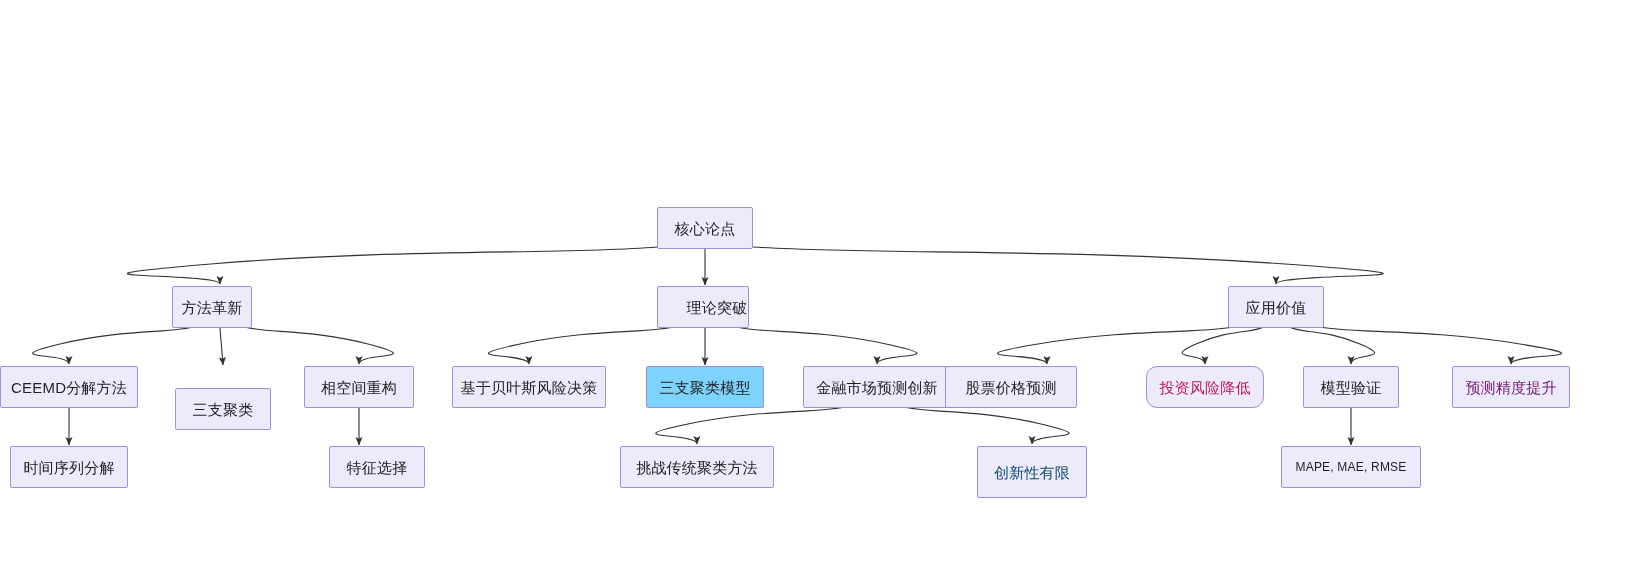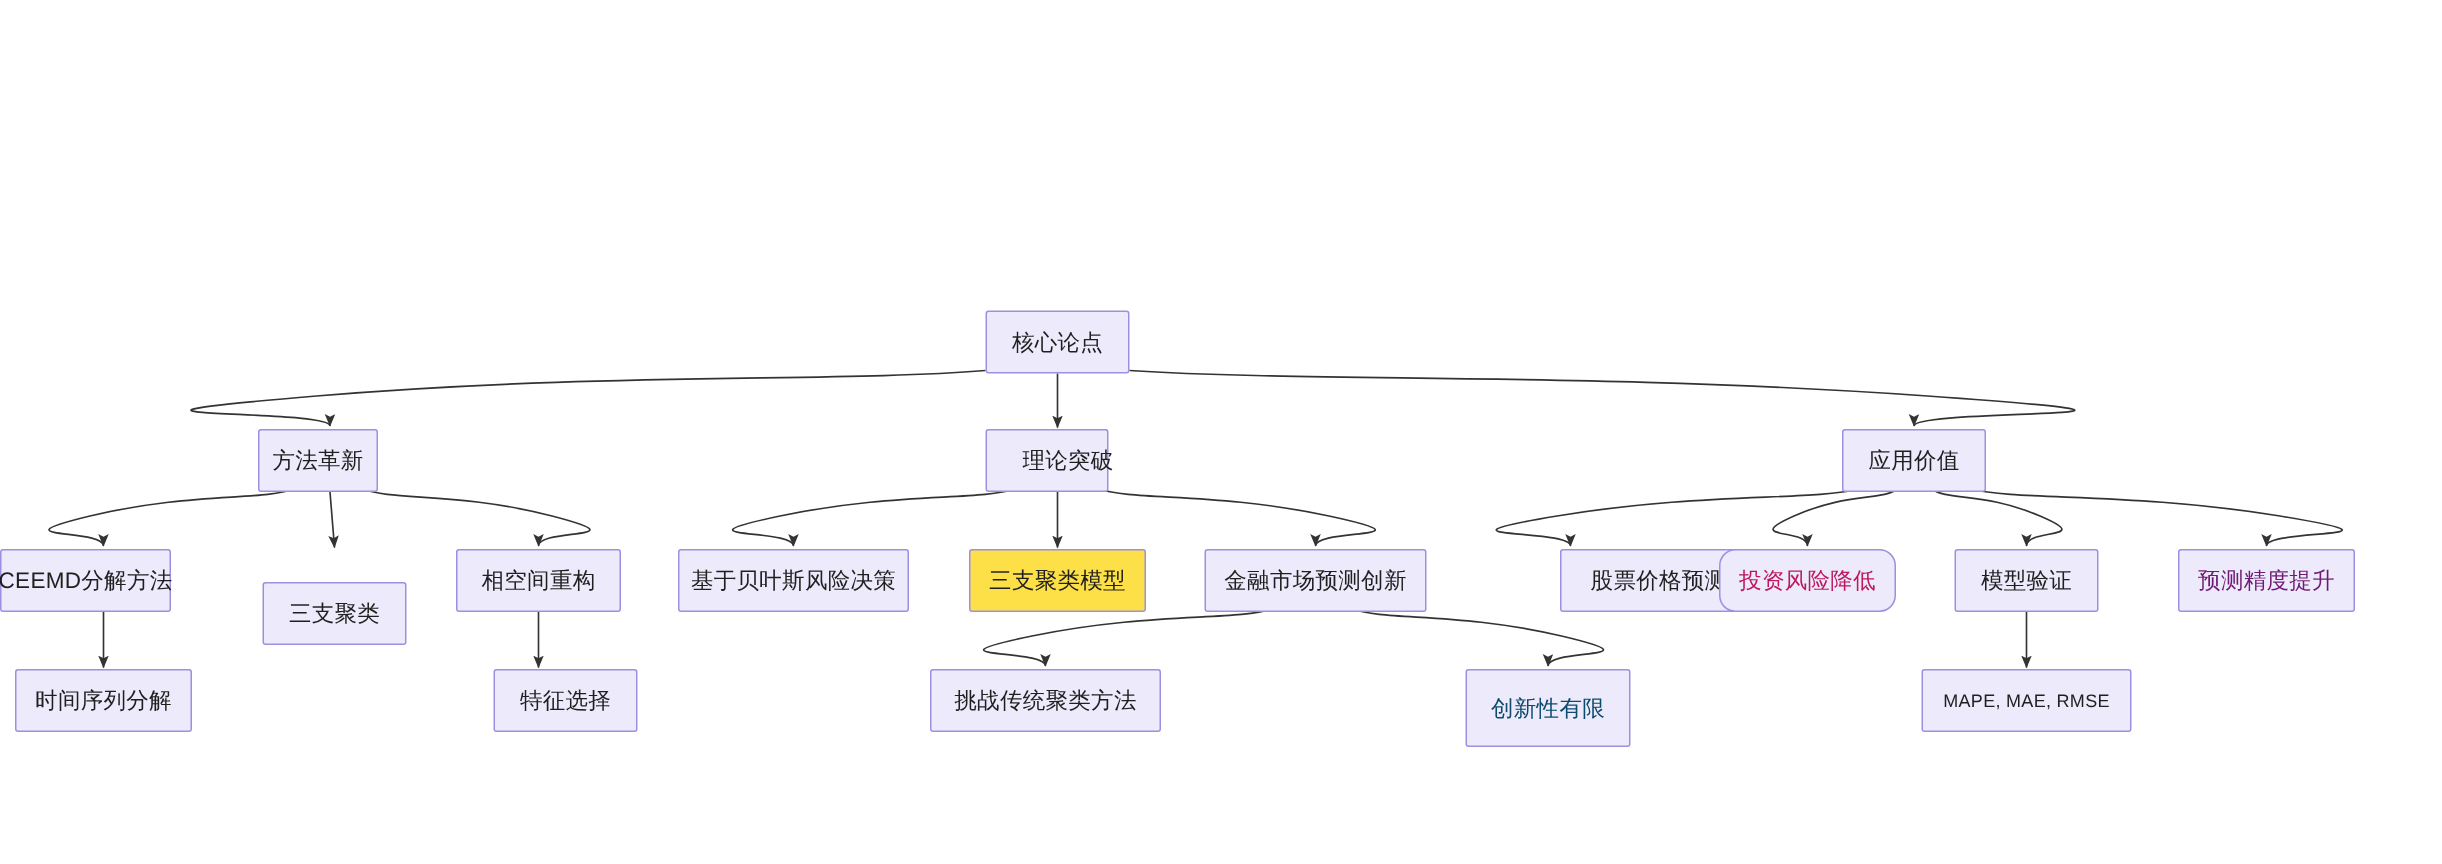--- a/index.html
+++ b/index.html
@@ -81,45 +81,45 @@
         <path d="M1351,408 L1351,445" fill="none" stroke="#333333" stroke-width="1.1" marker-end="url(#arrowhead)"></path>
       </g>
   </svg>
   <div id="nodes-group">
       <div class="node" style="left: 657px; top: 207px; width: 96px; height: 42px; background: rgb(236, 234, 251); border-color: rgb(158, 143, 224); color: rgb(31, 31, 31);">
         <span class="node-label">核心论点</span>
       </div>
       <div class="node" style="left: 172px; top: 286px; width: 80px; height: 42px; background: rgb(236, 234, 251); border-color: rgb(158, 143, 224); color: rgb(31, 31, 31);">
         <span class="node-label">方法革新</span>
       </div>
-      <div class="node" style="left: 657px; top: 286px; width: 82px; height: 42px; background: rgb(236, 234, 251); border-color: rgb(158, 143, 224); color: rgb(31, 31, 31); padding-left: 28px;">
+      <div class="node" style="left: 657px; top: 286px; width: 92px; height: 42px; background: rgb(236, 234, 251); border-color: rgb(158, 143, 224); color: rgb(31, 31, 31); padding-left: 28px;">
         <span class="node-label">理论突破</span>
       </div>
       <div class="node" style="left: 1228px; top: 286px; width: 96px; height: 42px; background: rgb(236, 234, 251); border-color: rgb(158, 143, 224); color: rgb(31, 31, 31);">
         <span class="node-label">应用价值</span>
       </div>
-      <div class="node" style="left: 0px; top: 366px; width: 114px; height: 42px; background: rgb(236, 234, 251); border-color: rgb(158, 143, 224); color: rgb(31, 31, 31);">
+      <div class="node" style="left: 0px; top: 366px; width: 138px; height: 42px; background: rgb(236, 234, 251); border-color: rgb(158, 143, 224); color: rgb(31, 31, 31);">
         <span class="node-label">CEEMD分解方法</span>
       </div>
       <div class="node" style="left: 175px; top: 388px; width: 96px; height: 42px; background: rgb(236, 234, 251); border-color: rgb(158, 143, 224); color: rgb(31, 31, 31);">
         <span class="node-label">三支聚类</span>
       </div>
       <div class="node" style="left: 304px; top: 366px; width: 110px; height: 42px; background: rgb(236, 234, 251); border-color: rgb(158, 143, 224); color: rgb(31, 31, 31); text-align: right;">
         <span class="node-label">相空间重构</span>
       </div>
       <div class="node" style="left: 452px; top: 366px; width: 154px; height: 42px; background: rgb(236, 234, 251); border-color: rgb(158, 143, 224); color: rgb(31, 31, 31);">
         <span class="node-label">基于贝叶斯风险决策</span>
       </div>
-      <div class="node" style="left: 646px; top: 366px; width: 118px; height: 42px; background: #fde047; border-color: rgb(158, 143, 224); color: rgb(31, 31, 31);">
+      <div class="node" style="left: 646px; top: 366px; width: 118px; height: 42px; background: #7dd3fc; border-color: rgb(158, 143, 224); color: rgb(31, 31, 31);">
         <span class="node-label">三支聚类模型</span>
       </div>
       <div class="node" style="left: 803px; top: 366px; width: 148px; height: 42px; background: rgb(236, 234, 251); border-color: rgb(158, 143, 224); color: rgb(31, 31, 31);">
         <span class="node-label">金融市场预测创新</span>
       </div>
-      <div class="node" style="left: 1040px; top: 366px; width: 132px; height: 42px; background: rgb(236, 234, 251); border-color: rgb(158, 143, 224); color: rgb(31, 31, 31);">
+      <div class="node" style="left: 945px; top: 366px; width: 132px; height: 42px; background: rgb(236, 234, 251); border-color: rgb(158, 143, 224); color: rgb(31, 31, 31);">
         <span class="node-label">股票价格预测</span>
       </div>
       <div class="node" style="left: 1146px; top: 366px; width: 118px; height: 42px; background: rgb(236, 234, 251); border-color: rgb(158, 143, 224); color: #be185d; border-radius: 11px;">
         <span class="node-label">投资风险降低</span>
       </div>
       <div class="node" style="left: 1303px; top: 366px; width: 96px; height: 42px; background: rgb(236, 234, 251); border-color: rgb(158, 143, 224); color: rgb(31, 31, 31);">
         <span class="node-label">模型验证</span>
       </div>
       <div class="node" style="left: 1452px; top: 366px; width: 118px; height: 42px; background: rgb(236, 234, 251); border-color: rgb(158, 143, 224); color: #701a75;">
         <span class="node-label">预测精度提升</span>

